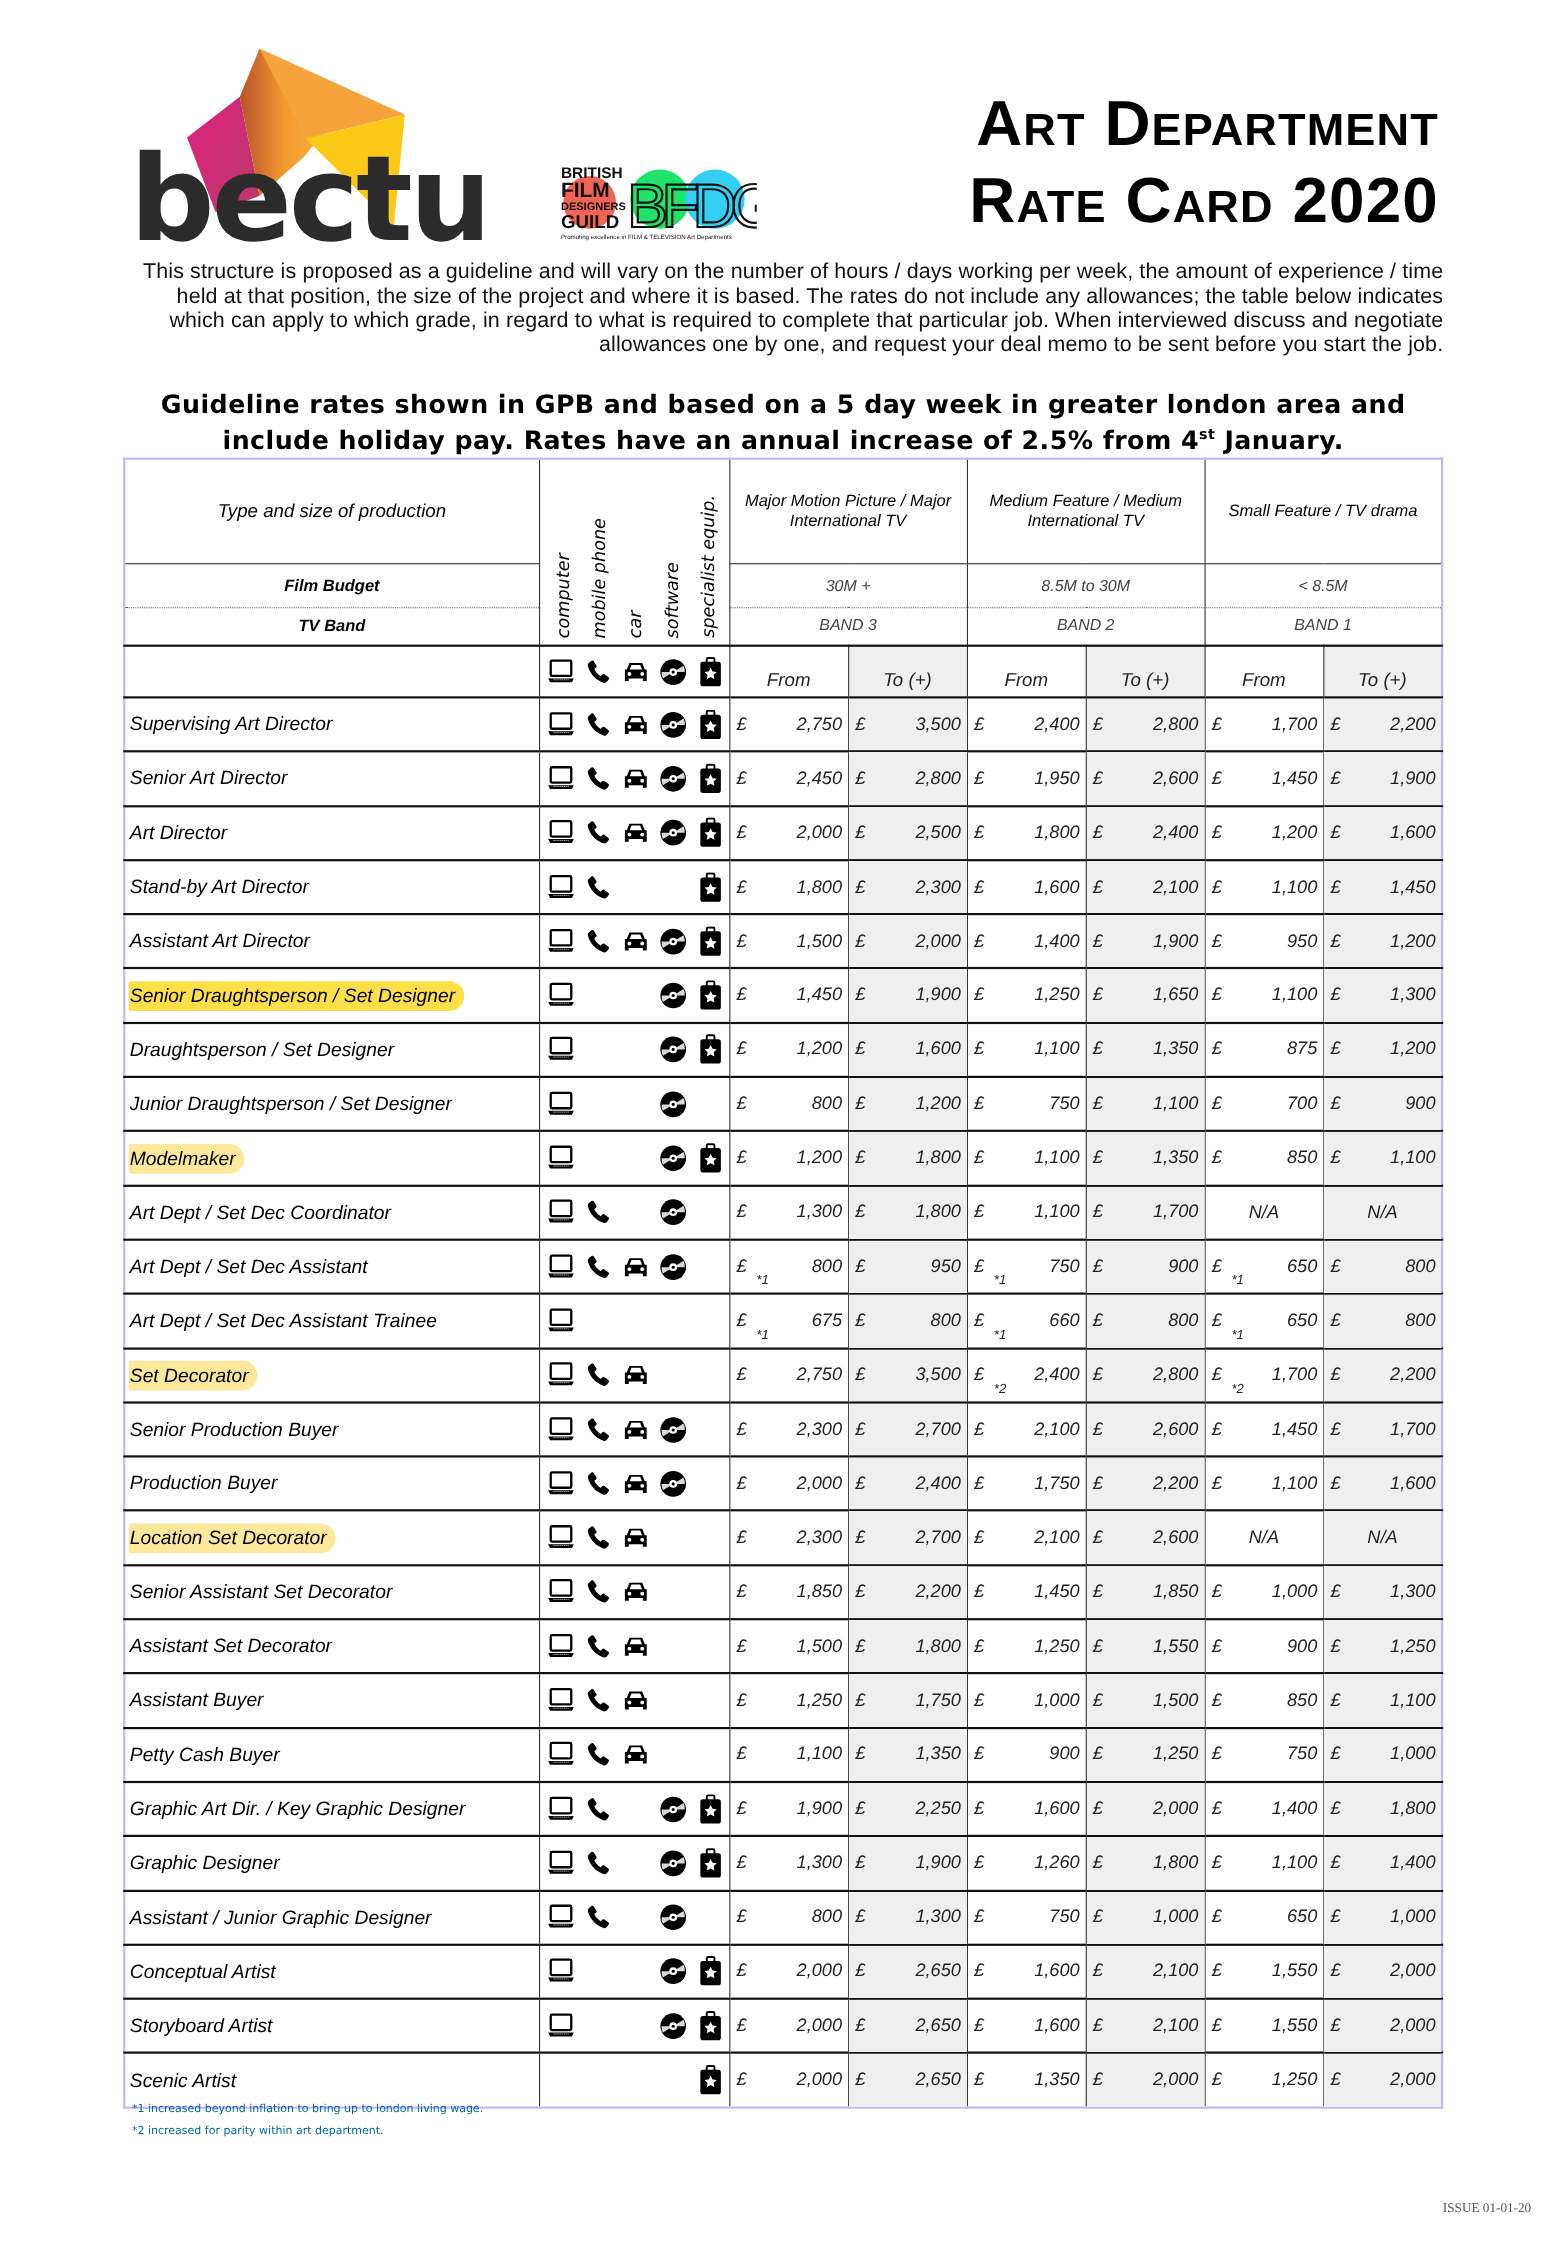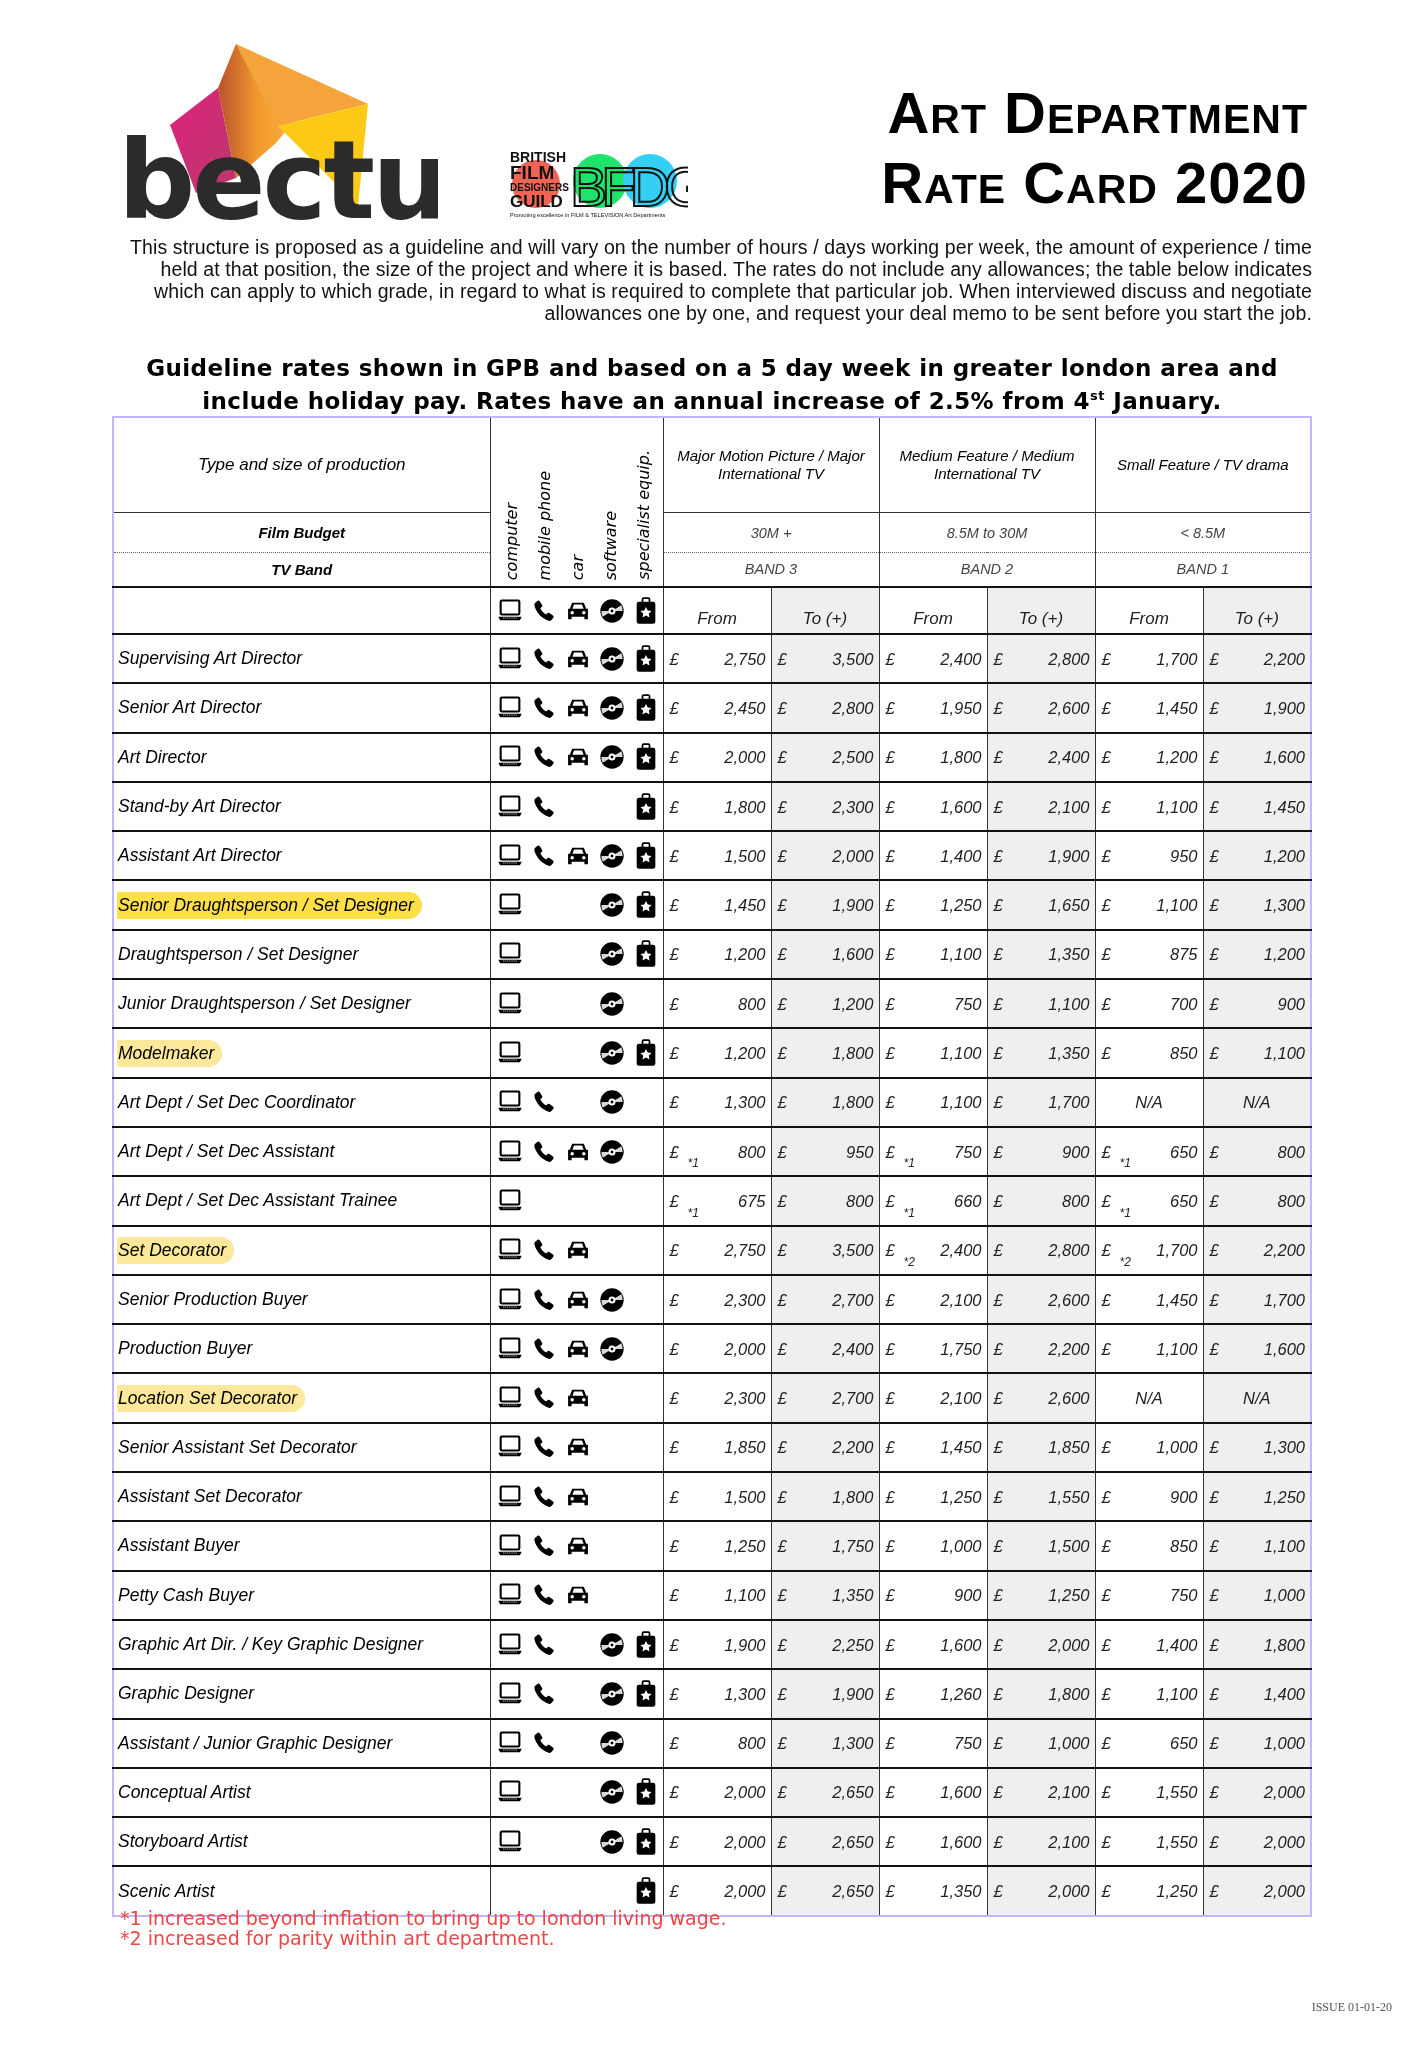--- a/index.html
+++ b/index.html
@@ -61,21 +61,21 @@
   .role-name span.hl { background: #fbe89b; border-radius: 2px 14px 14px 2px; }
   .icon-row { display: flex; align-items: center; height: 100%; padding-left: 2px; }
   .icon-slot { width: 34px; height: 30px; display: flex; align-items: center; justify-content: center; }
   .icon-slot svg { width: 28px; height: 28px; }
   .val-cell { font-size: 16.5px; color: #222; position: relative; }
   .val-cell .pound { position: absolute; left: 6px; top: 50%; transform: translateY(-50%); }
   .val-cell .amt { position: absolute; right: 5px; top: 50%; transform: translateY(-50%); }
   .val-cell .note { position: absolute; left: 24px; top: 60%; font-size: 12px; }
   .val-cell.na { text-align: center; }
 
-  .footnotes { position: absolute; left: 120px; top: 1908px; font-family: "DejaVu Sans", sans-serif; font-size: 19px; line-height: 20px; color: #ef4444; }
+  .footnotes { position: absolute; left: 120px; top: 1908px; font-family: "DejaVu Sans", sans-serif; font-size: 10px; line-height: 20px; color: #0369a1; }
   .issue { position: absolute; right: 28px; top: 2000px; font-family: "Liberation Serif", serif; font-size: 12px; color: #555; }
 </style>
 </head>
 <body>
 
 <div class="bectu-logo">
   <svg viewBox="0 0 320 200" width="320" height="200">
     <defs>
       <linearGradient id="gPink" x1="0" y1="0" x2="1" y2="1">
         <stop offset="0" stop-color="#e0217f"></stop>

